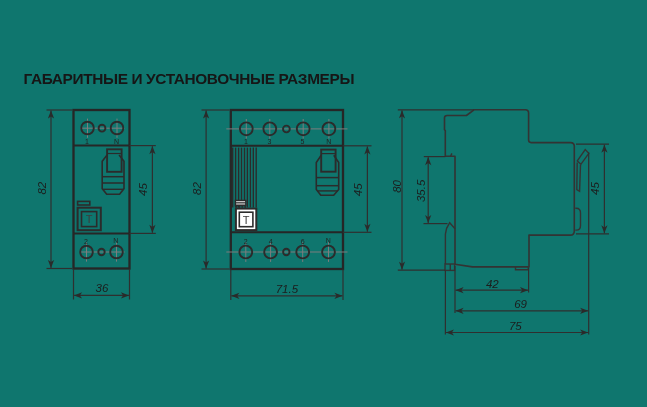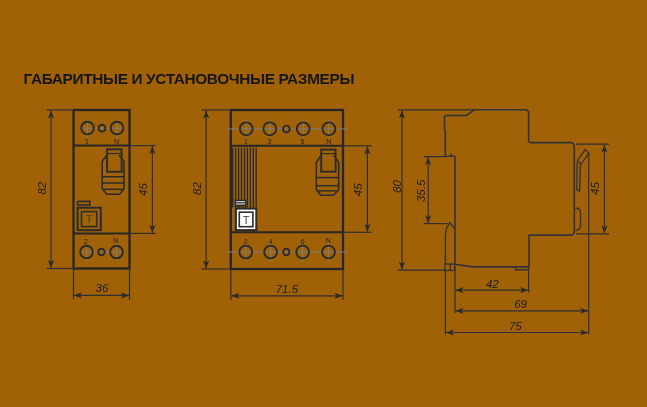--- a/index.html
+++ b/index.html
@@ -1,16 +1,16 @@
 <!DOCTYPE html>
 <html><head>
 <meta charset="utf-8">
 <style>
   html,body{margin:0;padding:0;background:#ffffff;}
-  .wrap{width:647px;height:407px;position:relative;background:#a16207;overflow:hidden;}
+  .wrap{width:647px;height:407px;position:relative;background:#0f766e;overflow:hidden;}
   svg{display:block;}
   text{font-family:"Liberation Sans",sans-serif;}
   .dim{font-style:italic;font-size:11.5px;fill:#1c1c1c;}
   .lbl{font-size:7px;fill:#222;}
   .t{font-size:11px;fill:#3d3d3d;}
 </style>
 </head>
 <body>
 <div class="wrap">
 <svg width="647" height="407" viewBox="0 0 647 407">

